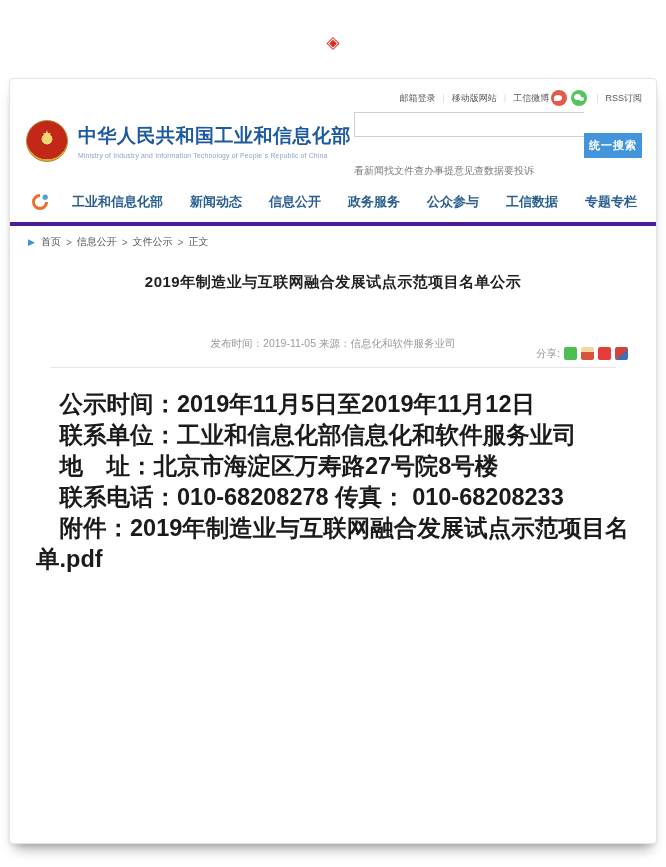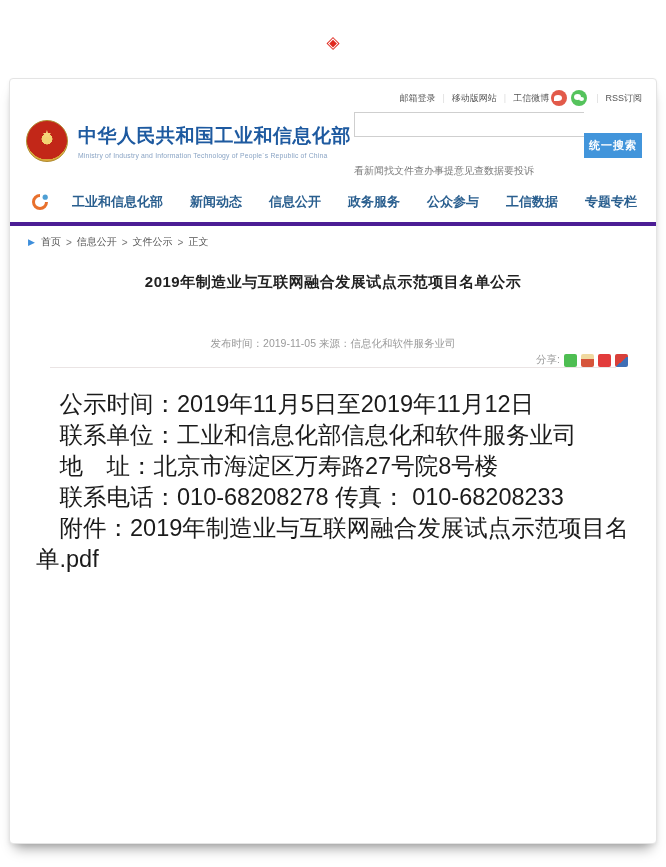--- a/index.html
+++ b/index.html
@@ -53,31 +53,31 @@
   
   .crumb { padding:9px 16px 8px 18px; font-size:10px; color:#555; display:flex; align-items:center; }
   .crumb .arrow { color:#3d8edb; font-size:9px; margin-right:6px; }
   .crumb .c-item { cursor:pointer; }
   .crumb .c-sep { margin:0 5px; color:#777; }
 
   
   .article { padding:0 26px; }
   .a-title { text-align:center; font-size:15px; font-weight:bold; color:#222; margin-top:16px; letter-spacing:0.5px; }
   .a-meta { position:relative; margin-top:45px; height:16px; font-size:10.5px; color:#9a9a9a; text-align:center; }
-  .a-meta .share { position:absolute; right:2px; top:16px; display:flex; align-items:center; color:#9a9a9a; }
+  .a-meta .share { position:absolute; right:2px; top:10px; display:flex; color:#9a9a9a; }
   .sq { width:13px; height:13px; border-radius:2px; margin-left:4px; display:inline-block; cursor:pointer; }
   .sq-wechat { background:#4ebe52; }
   .sq-weibo { background:linear-gradient(#f0d9a0 35%, #d6543a 35%); }
   .sq-doc { background:#e23c3c; }
   .sq-qq { background:linear-gradient(140deg, #d8403a 55%, #3f6fb5 55%); }
   .a-divider { border:none; border-top:1px solid #eae4e4; margin:14px 14px 0 14px; }
 
   .a-body { margin-top:15px; font-size:23.5px; color:#1b1b1b; line-height:38px; text-indent:2em; letter-spacing:0.2px; }
   .contact { margin-top:21px; font-size:23.5px; color:#1b1b1b; line-height:31px; }
-  .contact div { text-indent:1em; }
+  .contact div { text-indent:1em;font-weight:bold; }
 </style>
 </head>
 <body>
 
 <div class="top-marker">◈</div>
 
 <div class="card">
 
   <div class="hdr">
     <div class="brand">

